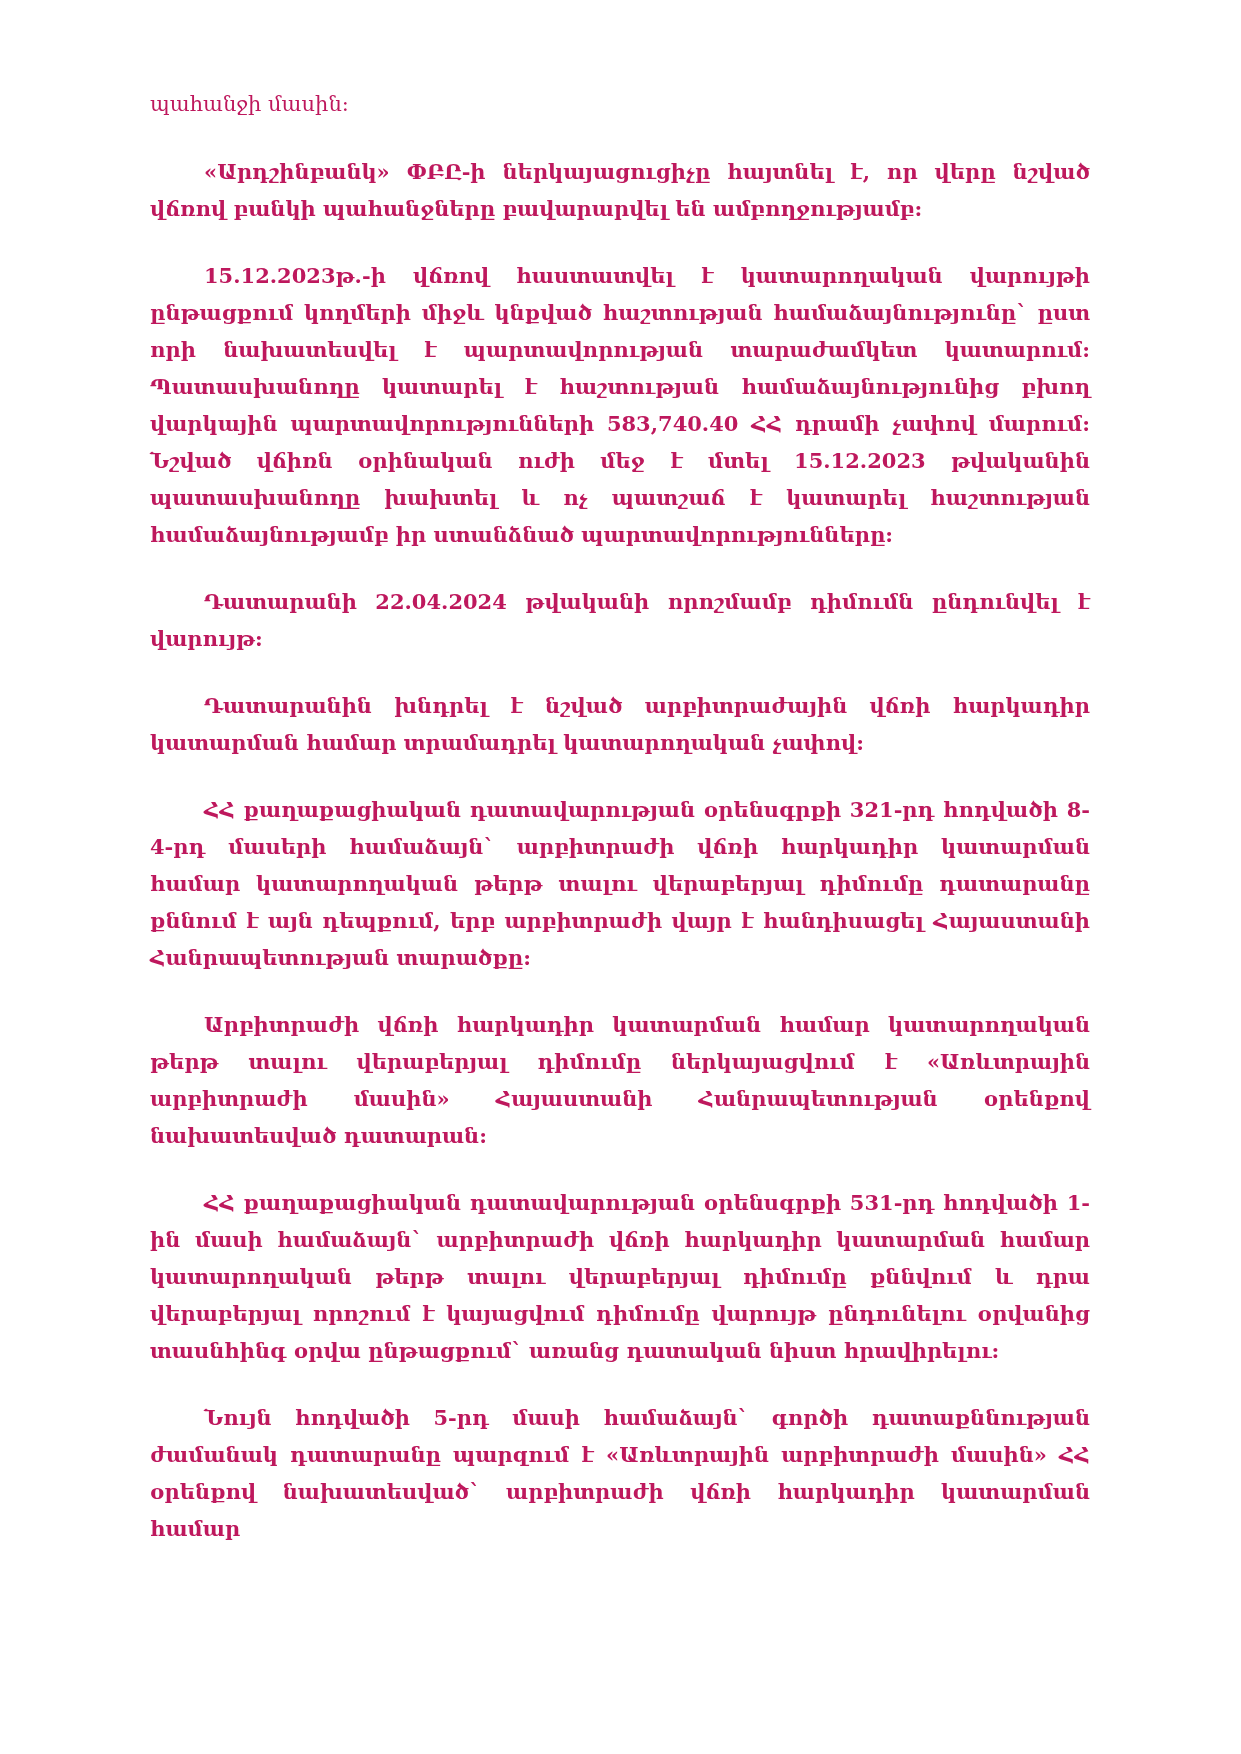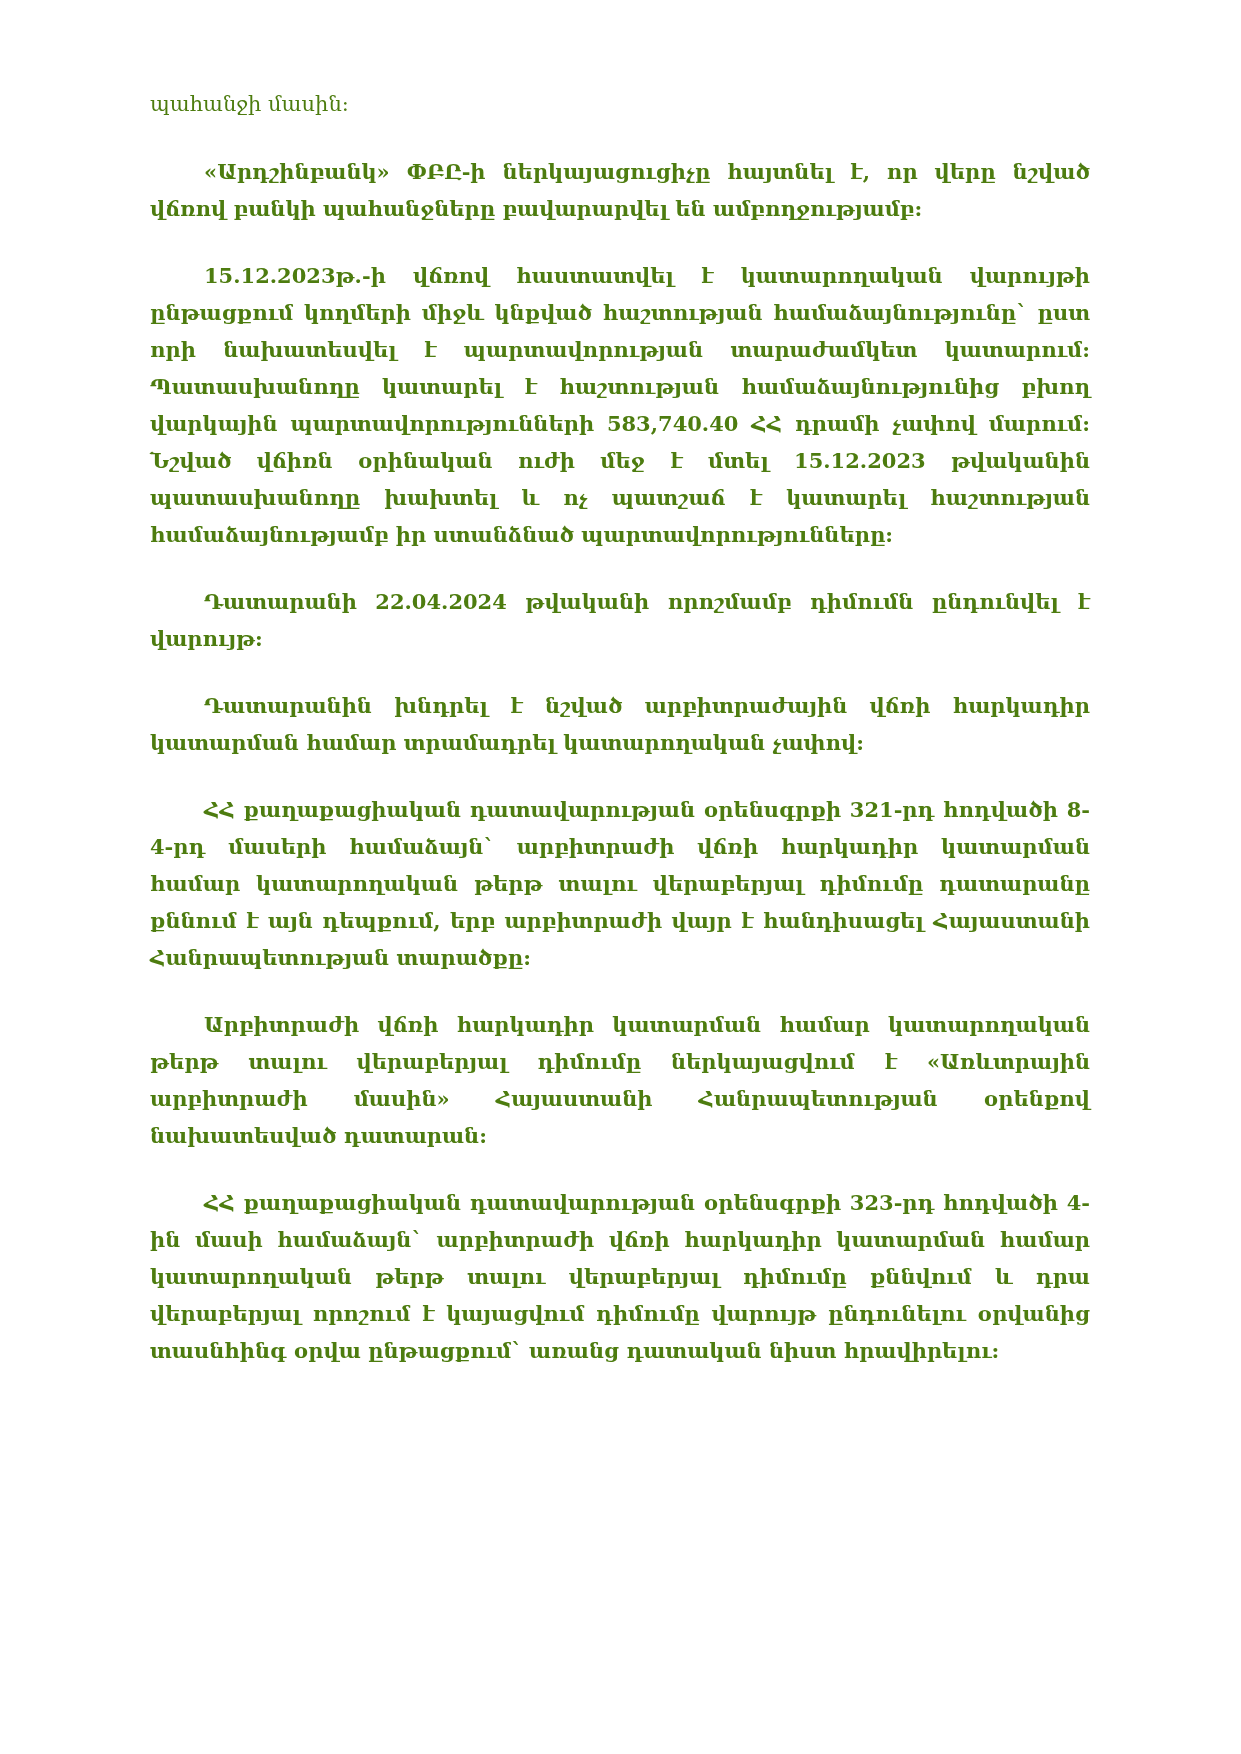--- a/index.html
+++ b/index.html
@@ -5,32 +5,33 @@
   html, body { margin: 0; padding: 0; background: #ffffff; }
   body { width: 1241px; height: 1754px; position: relative; overflow: hidden; }
   .page {
     position: absolute;
     left: 150px;
     top: 86px;
     width: 940px;
     font-family: "DejaVu Serif", "Liberation Serif", serif;
     font-size: 21px;
     line-height: 37px;
-    color: #4d7c0f;
+    color: #be185d;
     text-align: justify;
   }
   .para { margin: 0 0 30px 0; text-indent: 0; }
   .para.indent { text-indent: 54px; font-weight: bold; }
   .para.last { margin-bottom: 0; }
 </style>
 </head>
 <body>
 
 <div class="page">
   <p class="para">պահանջի մասին:</p>
   <p class="para indent">«Արդշինբանկ» ՓԲԸ-ի ներկայացուցիչը հայտնել է, որ վերը նշված վճռով բանկի պահանջները բավարարվել են ամբողջությամբ:</p>
   <p class="para indent">15.12.2023թ.-ի վճռով հաստատվել է կատարողական վարույթի ընթացքում կողմերի միջև կնքված հաշտության համաձայնությունը` ըստ որի նախատեսվել է պարտավորության տարաժամկետ կատարում: Պատասխանողը կատարել է հաշտության համաձայնությունից բխող վարկային պարտավորությունների 583,740.40 ՀՀ դրամի չափով մարում: Նշված վճիռն օրինական ուժի մեջ է մտել 15.12.2023 թվականին պատասխանողը խախտել և ոչ պատշաճ է կատարել հաշտության համաձայնությամբ իր ստանձնած պարտավորությունները:</p>
   <p class="para indent">Դատարանի 22.04.2024 թվականի որոշմամբ դիմումն ընդունվել է վարույթ:</p>
   <p class="para indent">Դատարանին խնդրել է նշված արբիտրաժային վճռի հարկադիր կատարման համար տրամադրել կատարողական չափով:</p>
   <p class="para indent">ՀՀ քաղաքացիական դատավարության օրենսգրքի 321-րդ հոդվածի 8-4-րդ մասերի համաձայն` արբիտրաժի վճռի հարկադիր կատարման համար կատարողական թերթ տալու վերաբերյալ դիմումը դատարանը քննում է այն դեպքում, երբ արբիտրաժի վայր է հանդիսացել Հայաստանի Հանրապետության տարածքը:</p>
   <p class="para indent">Արբիտրաժի վճռի հարկադիր կատարման համար կատարողական թերթ տալու վերաբերյալ դիմումը ներկայացվում է «Առևտրային արբիտրաժի մասին» Հայաստանի Հանրապետության օրենքով նախատեսված դատարան:</p>
-  <p class="para indent">ՀՀ քաղաքացիական դատավարության օրենսգրքի 323-րդ հոդվածի 4-ին մասի համաձայն` արբիտրաժի վճռի հարկադիր կատարման համար կատարողական թերթ տալու վերաբերյալ դիմումը քննվում և դրա վերաբերյալ որոշում է կայացվում դիմումը վարույթ ընդունելու օրվանից տասնհինգ օրվա ընթացքում` առանց դատական նիստ հրավիրելու:</p>
+  <p class="para indent">ՀՀ քաղաքացիական դատավարության օրենսգրքի 531-րդ հոդվածի 1-ին մասի համաձայն` արբիտրաժի վճռի հարկադիր կատարման համար կատարողական թերթ տալու վերաբերյալ դիմումը քննվում և դրա վերաբերյալ որոշում է կայացվում դիմումը վարույթ ընդունելու օրվանից տասնհինգ օրվա ընթացքում` առանց դատական նիստ հրավիրելու:</p>
+  <p class="para indent last">Նույն հոդվածի 5-րդ մասի համաձայն` գործի դատաքննության ժամանակ դատարանը պարզում է «Առևտրային արբիտրաժի մասին» ՀՀ օրենքով նախատեսված` արբիտրաժի վճռի հարկադիր կատարման համար</p>
 </div>
 
 </body></html>

